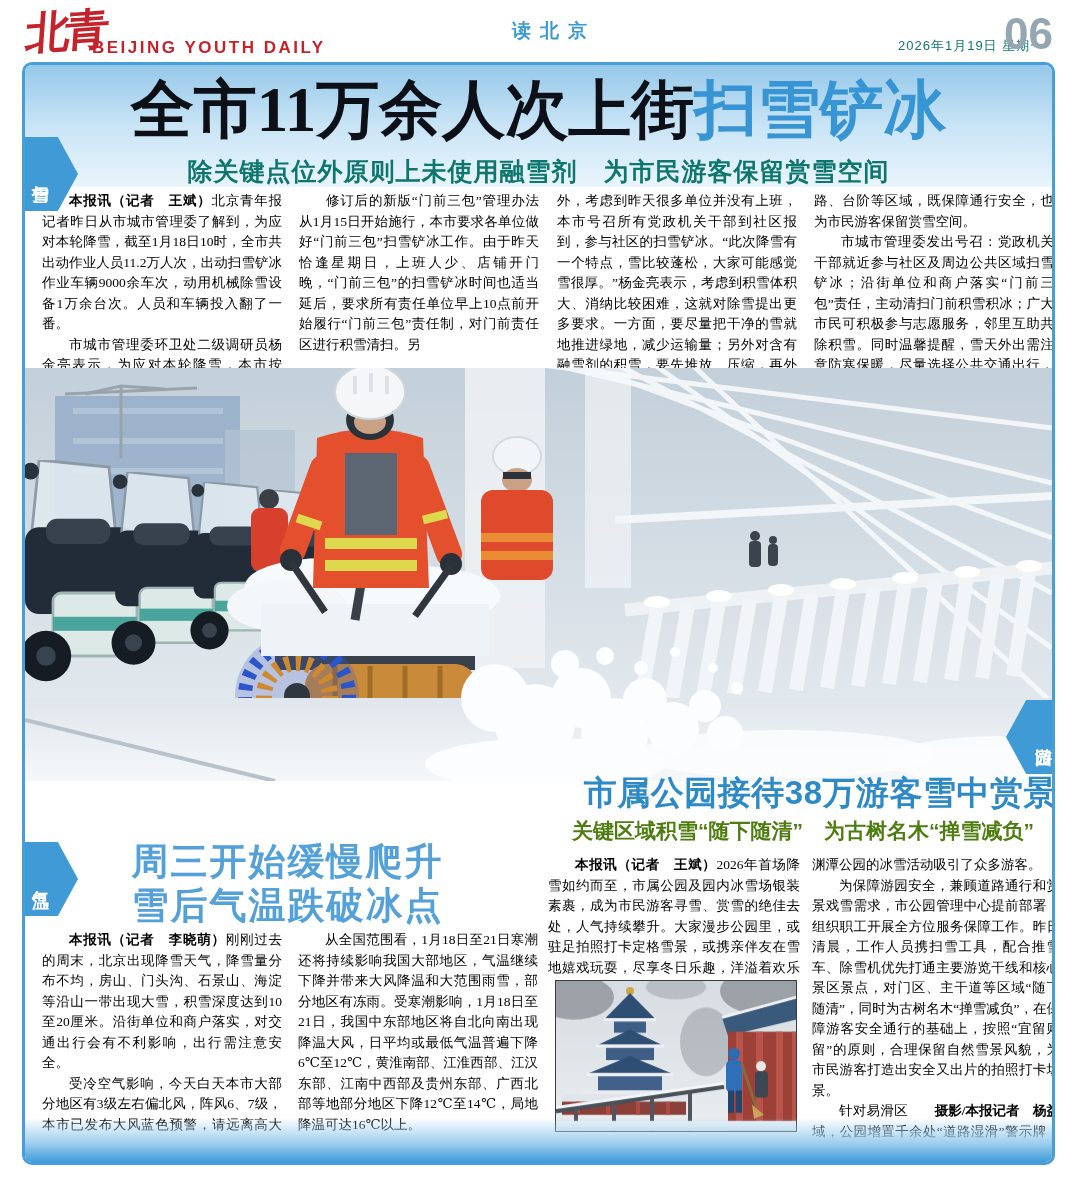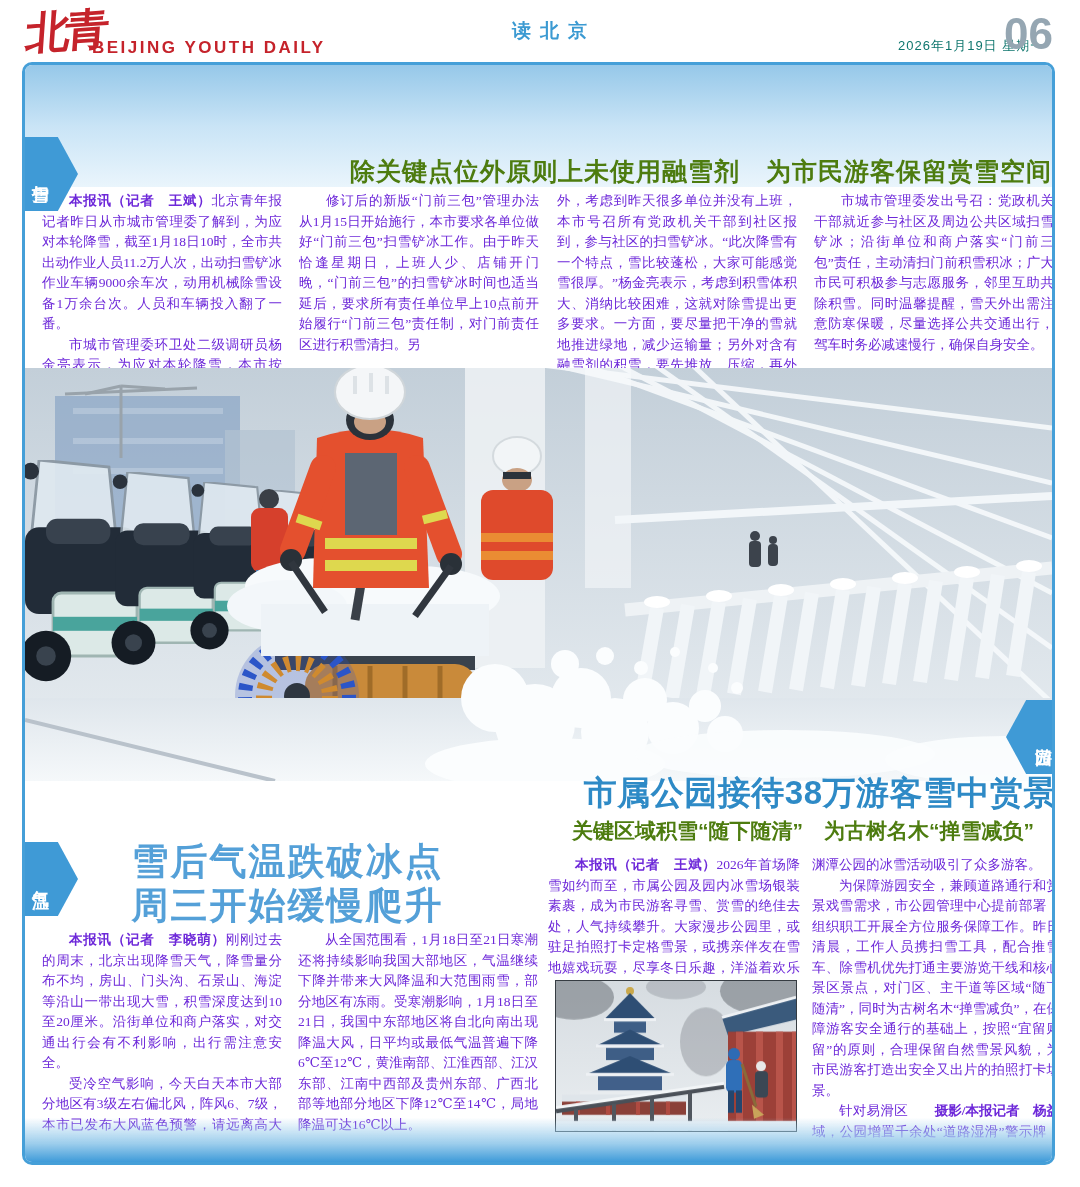--- a/index.html
+++ b/index.html
@@ -26,27 +26,27 @@
     left:22px;top:62px;width:1027px;height:1097px;background:#fff;
     border:3px solid #459fd8;border-radius:10px;overflow:hidden;
   }
   .headline-bg{left:0;top:0;width:1027px;height:122px;
     background:linear-gradient(180deg,#96c8e9 0%,#c9e4f6 50%,#eaf5fc 100%);}
   .lead-h1{left:0;top:12px;width:1027px;text-align:center;
     font-family:"Liberation Serif","DejaVu Serif",serif;font-weight:900;
     font-size:63px;line-height:1.05;letter-spacing:0;white-space:nowrap;}
   .lead-h1 .hl-black{color:#0d1117;}
   .lead-h1 .hl-blue{color:#3795d4;}
-  .lead-h2{left:0;top:90px;width:1027px;text-align:right;font-size:25px;
-    font-weight:700;color:#4d7c0f;letter-spacing:1px;}
+  .lead-h2{left:0;top:90px;width:1027px;text-align:center;font-size:25px;
+    font-weight:700;color:#0f766e;letter-spacing:1px;}
 
   
   .bodycol{
     font-family:"Liberation Serif","DejaVu Serif",serif;font-size:13.5px;
-    line-height:1.52;color:#6d28d9;text-align:justify;overflow:hidden;
+    line-height:1.52;color:#000000;text-align:justify;overflow:hidden;
   }
   .p{text-indent:2em;}
   .intro{font-weight:700;}
   .credit-inline{float:right;font-weight:700;}
 
   .lead-col{top:126px;width:240px;height:178px;}
   .lc1{left:17px;} .lc2{left:274px;} .lc3{left:532px;} .lc4{left:789px;}
 
   
   .main-photo{left:0;top:303px;width:1027px;height:413px;}
@@ -90,34 +90,38 @@
 <div class="abs date-block">
   <span>2026年1月19日</span>
   <span>星期一</span>
 </div>
 <div class="abs page-number">06</div>
 
 <div class="abs panel">
 
   <div class="abs headline-bg"></div>
 
+  <div class="abs lead-h1">
+    <span class="hl-black">全市11万余人次上街</span><span class="hl-blue">扫雪铲冰</span>
+  </div>
   <div class="abs lead-h2">除关键点位外原则上未使用融雪剂　为市民游客保留赏雪空间</div>
 
   <div class="abs bodycol lead-col lc1">
     <div class="p"><span class="intro">本报讯（记者　王斌）</span><span>北京青年报记者昨日从市城市管理委了解到，为应对本轮降雪，截至1月18日10时，全市共出动作业人员11.2万人次，出动扫雪铲冰作业车辆9000余车次，动用机械除雪设备1万余台次。人员和车辆投入翻了一番。</span></div>
     <div class="p">市城市管理委环卫处二级调研员杨金亮表示，为应对本轮降雪，本市按照“一雪一方案”来制定扫雪铲冰计划。由于预报的雪情不断变化，扫雪铲冰的方案也在不断调整。考虑到降雪过程中</div>
   </div>
   <div class="abs bodycol lead-col lc2">
     <div class="p">修订后的新版“门前三包”管理办法从1月15日开始施行，本市要求各单位做好“门前三包”扫雪铲冰工作。由于昨天恰逢星期日，上班人少、店铺开门晚，“门前三包”的扫雪铲冰时间也适当延后，要求所有责任单位早上10点前开始履行“门前三包”责任制，对门前责任区进行积雪清扫。另</div>
   </div>
   <div class="abs bodycol lead-col lc3">
     <div>外，考虑到昨天很多单位并没有上班，本市号召所有党政机关干部到社区报到，参与社区的扫雪铲冰。“此次降雪有一个特点，雪比较蓬松，大家可能感觉雪很厚。”杨金亮表示，考虑到积雪体积大、消纳比较困难，这就对除雪提出更多要求。一方面，要尽量把干净的雪就地推进绿地，减少运输量；另外对含有融雪剂的积雪，要先堆放、压缩，再外运。</div>
 
   </div>
   <div class="abs bodycol lead-col lc4">
+    <div>路、台阶等区域，既保障通行安全，也为市民游客保留赏雪空间。</div>
     <div class="p">市城市管理委发出号召：党政机关干部就近参与社区及周边公共区域扫雪铲冰；沿街单位和商户落实“门前三包”责任，主动清扫门前积雪积冰；广大市民可积极参与志愿服务，邻里互助共除积雪。同时温馨提醒，雪天外出需注意防寒保暖，尽量选择公共交通出行，驾车时务必减速慢行，确保自身安全。</div>
 
   </div>
 
   <svg class="abs main-photo" viewBox="0 0 1027 413" preserveAspectRatio="none">
     <defs>
       <linearGradient id="sky" x1="0" y1="0" x2="0" y2="1">
         <stop offset="0" stop-color="#c3cfd9"></stop>
           <stop offset="1" stop-color="#e9eef2"></stop>
       </linearGradient>
@@ -372,22 +376,22 @@
     </g>
   </svg>
 
   <div class="abs bodycol park-col2">
     <div>渊潭公园的冰雪活动吸引了众多游客。</div>
     <div class="p">为保障游园安全，兼顾道路通行和赏景戏雪需求，市公园管理中心提前部署，组织职工开展全方位服务保障工作。昨日清晨，工作人员携扫雪工具，配合推雪车、除雪机优先打通主要游览干线和核心景区景点，对门区、主干道等区域“随下随清”，同时为古树名木“掸雪减负”，在保障游客安全通行的基础上，按照“宜留则留”的原则，合理保留自然雪景风貌，为市民游客打造出安全又出片的拍照打卡场景。</div>
     <div class="p"><span class="credit-inline">摄影/本报记者　杨益</span><span>针对易滑区域，公园增置千余处“道路湿滑”警示牌，铺设防滑垫、防滑地毯万余延米，通过广播、LED显示屏循环提示安全事项。同时优化暖心服务，148处固定卫生间实现热水洗手全覆盖，91处免费热水点位设置易识别标识，112处热饮售卖点提供多样热饮，全方位保障游客冬日游园体验。市公园管理中心提示，雪后游园需避开冰雪覆盖的树干房檐，做好保暖防护，拍摄及游玩时切勿攀爬树木山石，注意脚下安全。游客如需热水、小药箱等便民服务，可联系园内游客服务中心寻求帮助。</span></div>
   </div>
 
   <div class="abs weather-h1">
+    <div>周三开始缓慢爬升</div>
     <div>雪后气温跌破冰点</div>
-    <div>周三开始缓慢爬升</div>
   </div>
   <div class="abs bodycol weather-col wc1">
     <div class="p"><span class="intro">本报讯（记者　李晓萌）</span><span>刚刚过去的周末，北京出现降雪天气，降雪量分布不均，房山、门头沟、石景山、海淀等沿山一带出现大雪，积雪深度达到10至20厘米。沿街单位和商户落实，对交通出行会有不利影响，出行需注意安全。</span></div>
     <div class="p">受冷空气影响，今天白天本市大部分地区有3级左右偏北风，阵风6、7级，本市已发布大风蓝色预警，请远离高大建筑物和临时搭建物，谨防高空坠物。本周整体气温都将持续偏低，今明两天白天最高气温仅-5℃左右，最低气温下降至-13℃，风力依旧强劲，风寒效应明显，体感寒冷。目前本市仍处于持续低温黄色预警中，预计21日前将有持续低温天气，全市大部分地区的最低气温将低于零下12℃，外出请注意添衣保暖。预计周三气温开始缓慢回升，周后期白天最高气温将逐渐回升至冰点以上。</div>
   </div>
   <div class="abs bodycol weather-col wc2">
     <div class="p">从全国范围看，1月18日至21日寒潮还将持续影响我国大部地区，气温继续下降并带来大风降温和大范围雨雪，部分地区有冻雨。受寒潮影响，1月18日至21日，我国中东部地区将自北向南出现降温大风，日平均或最低气温普遍下降6℃至12℃，黄淮南部、江淮西部、江汉东部、江南中西部及贵州东部、广西北部等地部分地区下降12℃至14℃，局地降温可达16℃以上。</div>
 
   </div>
 

